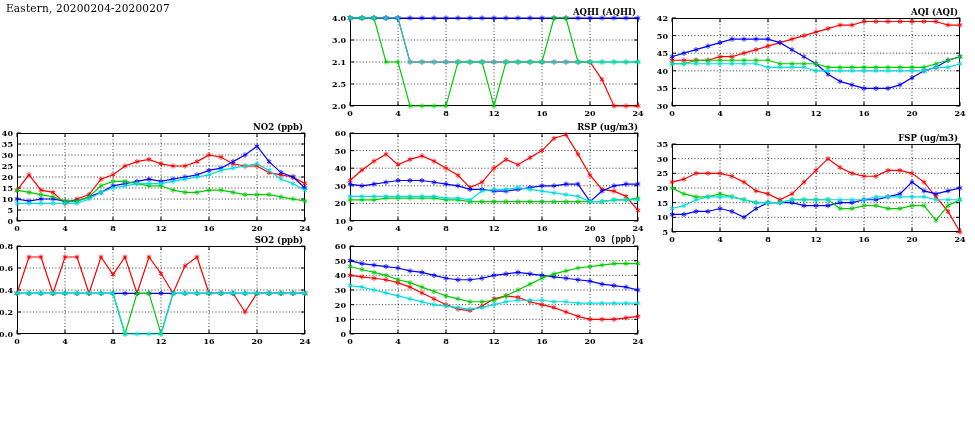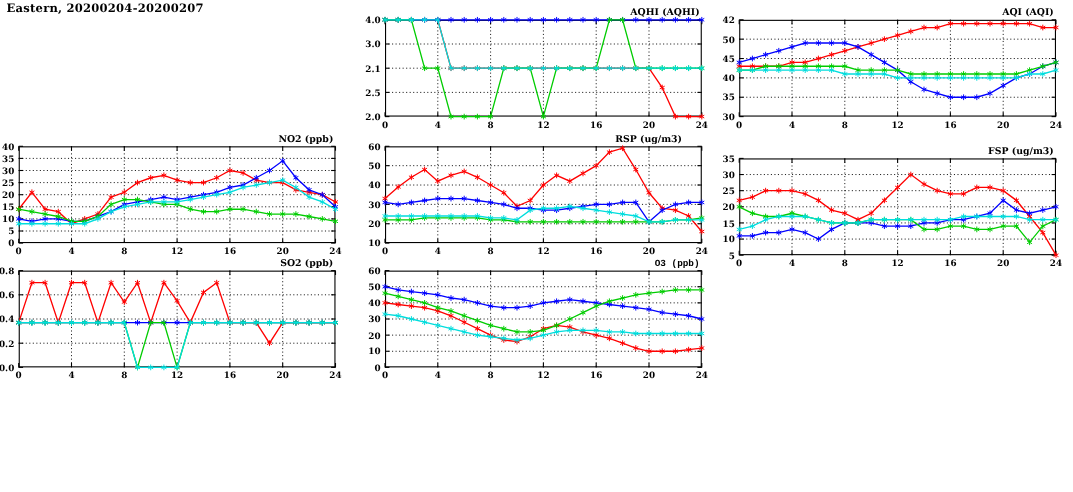--- a/index.html
+++ b/index.html
@@ -1,17 +1,17 @@
 <!DOCTYPE html>
 <html><head>
 <meta charset="utf-8">
 <style>
   html,body{margin:0;padding:0;background:#ffffff;}
   body{width:975px;height:447px;font-family:"DejaVu Sans",sans-serif;position:relative;overflow:hidden;}
-  .title-main{position:absolute;left:6px;top:2px;font-size:10.5px;font-weight:bold;color:#000;letter-spacing:0.2px;font-family:"DejaVu Serif",serif;}
+  .title-main{position:absolute;left:6px;top:2px;font-size:10.5px;font-weight:normal;color:#000;letter-spacing:0.2px;font-family:"DejaVu Serif",serif;}
   .panel{position:absolute;}
   .panel .plotbox{position:absolute;left:0;top:0;border:1.2px solid #000;box-sizing:border-box;background:#fff;}
   .panel svg{position:absolute;left:0;top:0;overflow:visible;}
   .ptitle{position:absolute;font-size:8.5px;font-weight:bold;color:#000;font-family:"DejaVu Serif",serif;white-space:nowrap;}
   .tick-label{position:absolute;font-size:8px;font-weight:bold;color:#000;font-family:"DejaVu Serif",serif;white-space:nowrap;}
   .ylab{text-align:right;}
   .xlab{text-align:center;}
 </style>
 </head>
 <body>
@@ -637,21 +637,21 @@
         <path d="M192,55.48L192,60.68M194.25166604983954,56.779999999999994L189.74833395016046,59.38M194.25166604983954,59.379999999999995L189.74833395016046,56.78" stroke="#00dddd" stroke-width="0.9" fill="none"></path>
         <path d="M204,57.24L204,62.440000000000005M206.25166604983954,58.54L201.74833395016046,61.14000000000001M206.25166604983954,61.14L201.74833395016046,58.540000000000006" stroke="#00dddd" stroke-width="0.9" fill="none"></path>
         <path d="M216,59L216,64.2M218.25166604983954,60.3L213.74833395016046,62.900000000000006M218.25166604983954,62.9L213.74833395016046,60.300000000000004" stroke="#00dddd" stroke-width="0.9" fill="none"></path>
         <path d="M228,60.76L228,65.96M230.25166604983954,62.059999999999995L225.74833395016046,64.66M230.25166604983954,64.66L225.74833395016046,62.06" stroke="#00dddd" stroke-width="0.9" fill="none"></path>
         <path d="M240,66.04L240,71.24M242.25166604983954,67.34L237.74833395016046,69.94M242.25166604983954,69.94L237.74833395016046,67.34" stroke="#00dddd" stroke-width="0.9" fill="none"></path>
         <path d="M252,66.04L252,71.24M254.25166604983954,67.34L249.74833395016046,69.94M254.25166604983954,69.94L249.74833395016046,67.34" stroke="#00dddd" stroke-width="0.9" fill="none"></path>
         <path d="M264,64.28L264,69.47999999999999M266.2516660498395,65.58L261.7483339501605,68.17999999999999M266.2516660498395,68.17999999999999L261.7483339501605,65.58" stroke="#00dddd" stroke-width="0.9" fill="none"></path>
         <path d="M276,64.28L276,69.47999999999999M278.2516660498395,65.58L273.7483339501605,68.17999999999999M278.2516660498395,68.17999999999999L273.7483339501605,65.58" stroke="#00dddd" stroke-width="0.9" fill="none"></path>
         <path d="M288,64.28L288,69.47999999999999M290.2516660498395,65.58L285.7483339501605,68.17999999999999M290.2516660498395,68.17999999999999L285.7483339501605,65.58" stroke="#00dddd" stroke-width="0.9" fill="none"></path>
       </svg>
-      <div class="ptitle" style="right: 18px; top: -11px;">RSP (ug/m3)</div>
+      <div class="ptitle" style="right: 0; top: -11px;">RSP (ug/m3)</div>
       <div class="tick-label ylab" style="width: 26px; left: -30px; top: 83px;">10</div>
       <div class="tick-label ylab" style="width: 26px; left: -30px; top: 65.4px;">20</div>
       <div class="tick-label ylab" style="width: 26px; left: -30px; top: 47.8px;">30</div>
       <div class="tick-label ylab" style="width: 26px; left: -30px; top: 30.2px;">40</div>
       <div class="tick-label ylab" style="width: 26px; left: -30px; top: 12.6px;">50</div>
       <div class="tick-label ylab" style="width: 26px; left: -30px; top: -5px;">60</div>
       <div class="tick-label xlab" style="width: 24px; left: -12px; top: 90px;">0</div>
       <div class="tick-label xlab" style="width: 24px; left: 36px; top: 90px;">4</div>
       <div class="tick-label xlab" style="width: 24px; left: 84px; top: 90px;">8</div>
       <div class="tick-label xlab" style="width: 24px; left: 132px; top: 90px;">12</div>

